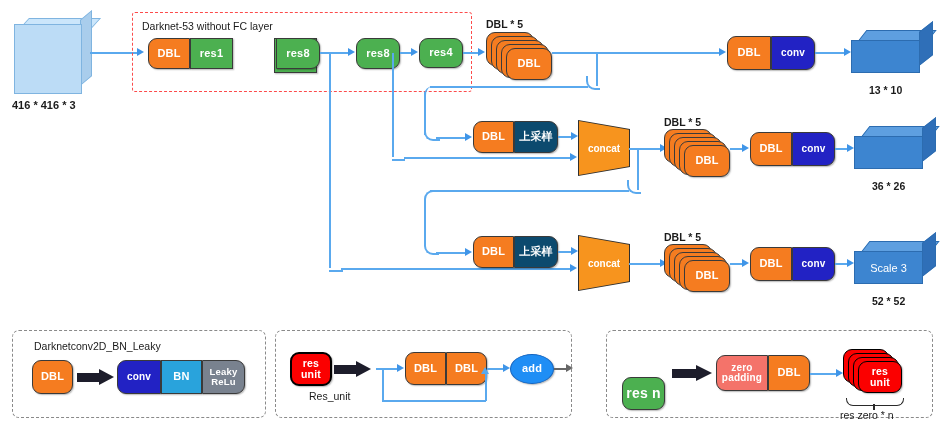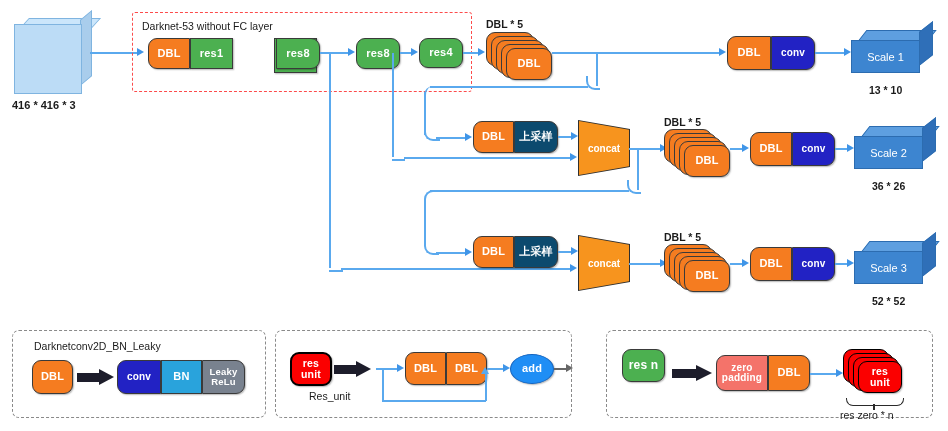--- a/index.html
+++ b/index.html
@@ -146,21 +146,20 @@
 
   <div class="node c-dbl sq-r" style="left:727px;top:36px;width:44px;height:34px;font-size:11px;">DBL</div>
   <div class="node c-conv sq-l" style="left:771px;top:36px;width:44px;height:34px;font-size:10px;">conv</div>
   <div class="ln lnh" style="left:815px;top:52px;width:30px;"></div>
   <div class="arrow arr-r" style="left:844px;top:48px;"></div>
 
   <div class="cube" style="left:851px;top:30px;width:84px;height:48px;">
     <div class="face top" style="left:7px;top:0;width:70px;height:11px;transform:skewX(-38deg);transform-origin:bottom left;"></div>
     <div class="face side" style="left:68px;top:2px;width:14px;height:34px;transform:skewY(-38deg);transform-origin:top left;"></div>
     <div class="face front" style="left:0px;top:10px;width:69px;height:33px;"></div>
-    <div class="ctext" style="left:0px;top:10px;width:69px;height:33px;font-size:11px;">Scale 1</div>
   </div>
   <div class="lbl" style="left:869px;top:84px;font-size:10.5px;">13 * 10</div>
 
   <div class="ln lnv" style="left:329px;top:53px;height:215px;"></div>
   <div class="elbow" style="left:329px;top:256px;width:14px;height:14px;border-left:none;border-top:none;border-bottom-right-radius:0;border-right:none;border-bottom:none;"></div>
   <div class="elbow" style="left:329px;top:256px;width:14px;height:14px;border-top:none;border-left:none;border-bottom-right-radius:0px;border-bottom-left-radius:0;border-top-right-radius:0;border-right:none;"></div>
   <div class="elbow" style="left:329px;top:257px;width:13px;height:13px;border-top:none;border-left:none;border-bottom:2px solid #5aa9ee;border-right:none;"></div>
   <div class="ln lnh" style="left:341px;top:268px;width:230px;"></div>
   <div class="arrow arr-r" style="left:570px;top:264px;"></div>
 
@@ -197,21 +196,20 @@
 
   <div class="node c-dbl sq-r" style="left:750px;top:132px;width:42px;height:34px;font-size:11px;">DBL</div>
   <div class="node c-conv sq-l" style="left:792px;top:132px;width:43px;height:34px;font-size:10px;">conv</div>
   <div class="ln lnh" style="left:835px;top:148px;width:14px;"></div>
   <div class="arrow arr-r" style="left:847px;top:144px;"></div>
 
   <div class="cube" style="left:854px;top:126px;width:84px;height:48px;">
     <div class="face top" style="left:7px;top:0;width:70px;height:11px;transform:skewX(-38deg);transform-origin:bottom left;"></div>
     <div class="face side" style="left:68px;top:2px;width:14px;height:34px;transform:skewY(-38deg);transform-origin:top left;"></div>
     <div class="face front" style="left:0px;top:10px;width:69px;height:33px;"></div>
-    <div class="ctext" style="left:0px;top:10px;width:69px;height:33px;font-size:11px;">Scale 2</div>
   </div>
   <div class="lbl" style="left:872px;top:180px;font-size:10.5px;">36 * 26</div>
 
   <div class="ln lnv" style="left:637px;top:148px;height:42px;"></div>
   <div class="elbow" style="left:627px;top:180px;width:12px;height:12px;border-top:none;border-right:none;border-bottom-left-radius:9px;"></div>
   <div class="ln lnh" style="left:430px;top:190px;width:199px;"></div>
   <div class="elbow" style="left:424px;top:190px;width:13px;height:13px;border-bottom:none;border-right:none;border-top-left-radius:9px;"></div>
   <div class="ln lnv" style="left:424px;top:200px;height:42px;"></div>
   <div class="elbow" style="left:424px;top:240px;width:13px;height:13px;border-top:none;border-right:none;border-bottom-left-radius:9px;"></div>
   <div class="ln lnh" style="left:436px;top:252px;width:30px;"></div>
@@ -290,21 +288,21 @@
   <div class="ln lnh" style="left:554px;top:368px;width:13px;background:#666;"></div>
   <div class="arrow arr-r-gray" style="left:566px;top:364px;"></div>
 
   <div class="ln lnv" style="left:382px;top:370px;height:32px;"></div>
   <div class="ln lnh" style="left:382px;top:400px;width:104px;"></div>
   <div class="ln lnv" style="left:485px;top:373px;height:28px;"></div>
   <div class="arrow arr-u" style="left:481px;top:367px;"></div>
 
   <div class="dash-gray" style="left:606px;top:330px;width:325px;height:86px;"></div>
 
-  <div class="node c-res" style="left:622px;top:349px;width:43px;height:33px;font-size:12px;">res n</div>
+  <div class="node c-res" style="left:622px;top:377px;width:43px;height:33px;font-size:14px;">res n</div>
   <div class="fat" style="left:672px;top:365px;width:42px;height:16px;">
     <div class="bar" style="left:0;top:4px;width:26px;height:9px;"></div>
     <div class="hd" style="left:24px;top:0;border-width:8px 0 8px 16px;"></div>
   </div>
   <div class="node c-zero sq-r" style="left:716px;top:355px;width:52px;height:36px;font-size:10px;white-space:pre-line;">zero
 padding</div>
   <div class="node c-dbl sq-l" style="left:768px;top:355px;width:42px;height:36px;font-size:11px;">DBL</div>
 
   <div class="ln lnh" style="left:810px;top:373px;width:27px;"></div>
   <div class="arrow arr-r" style="left:836px;top:369px;"></div>

